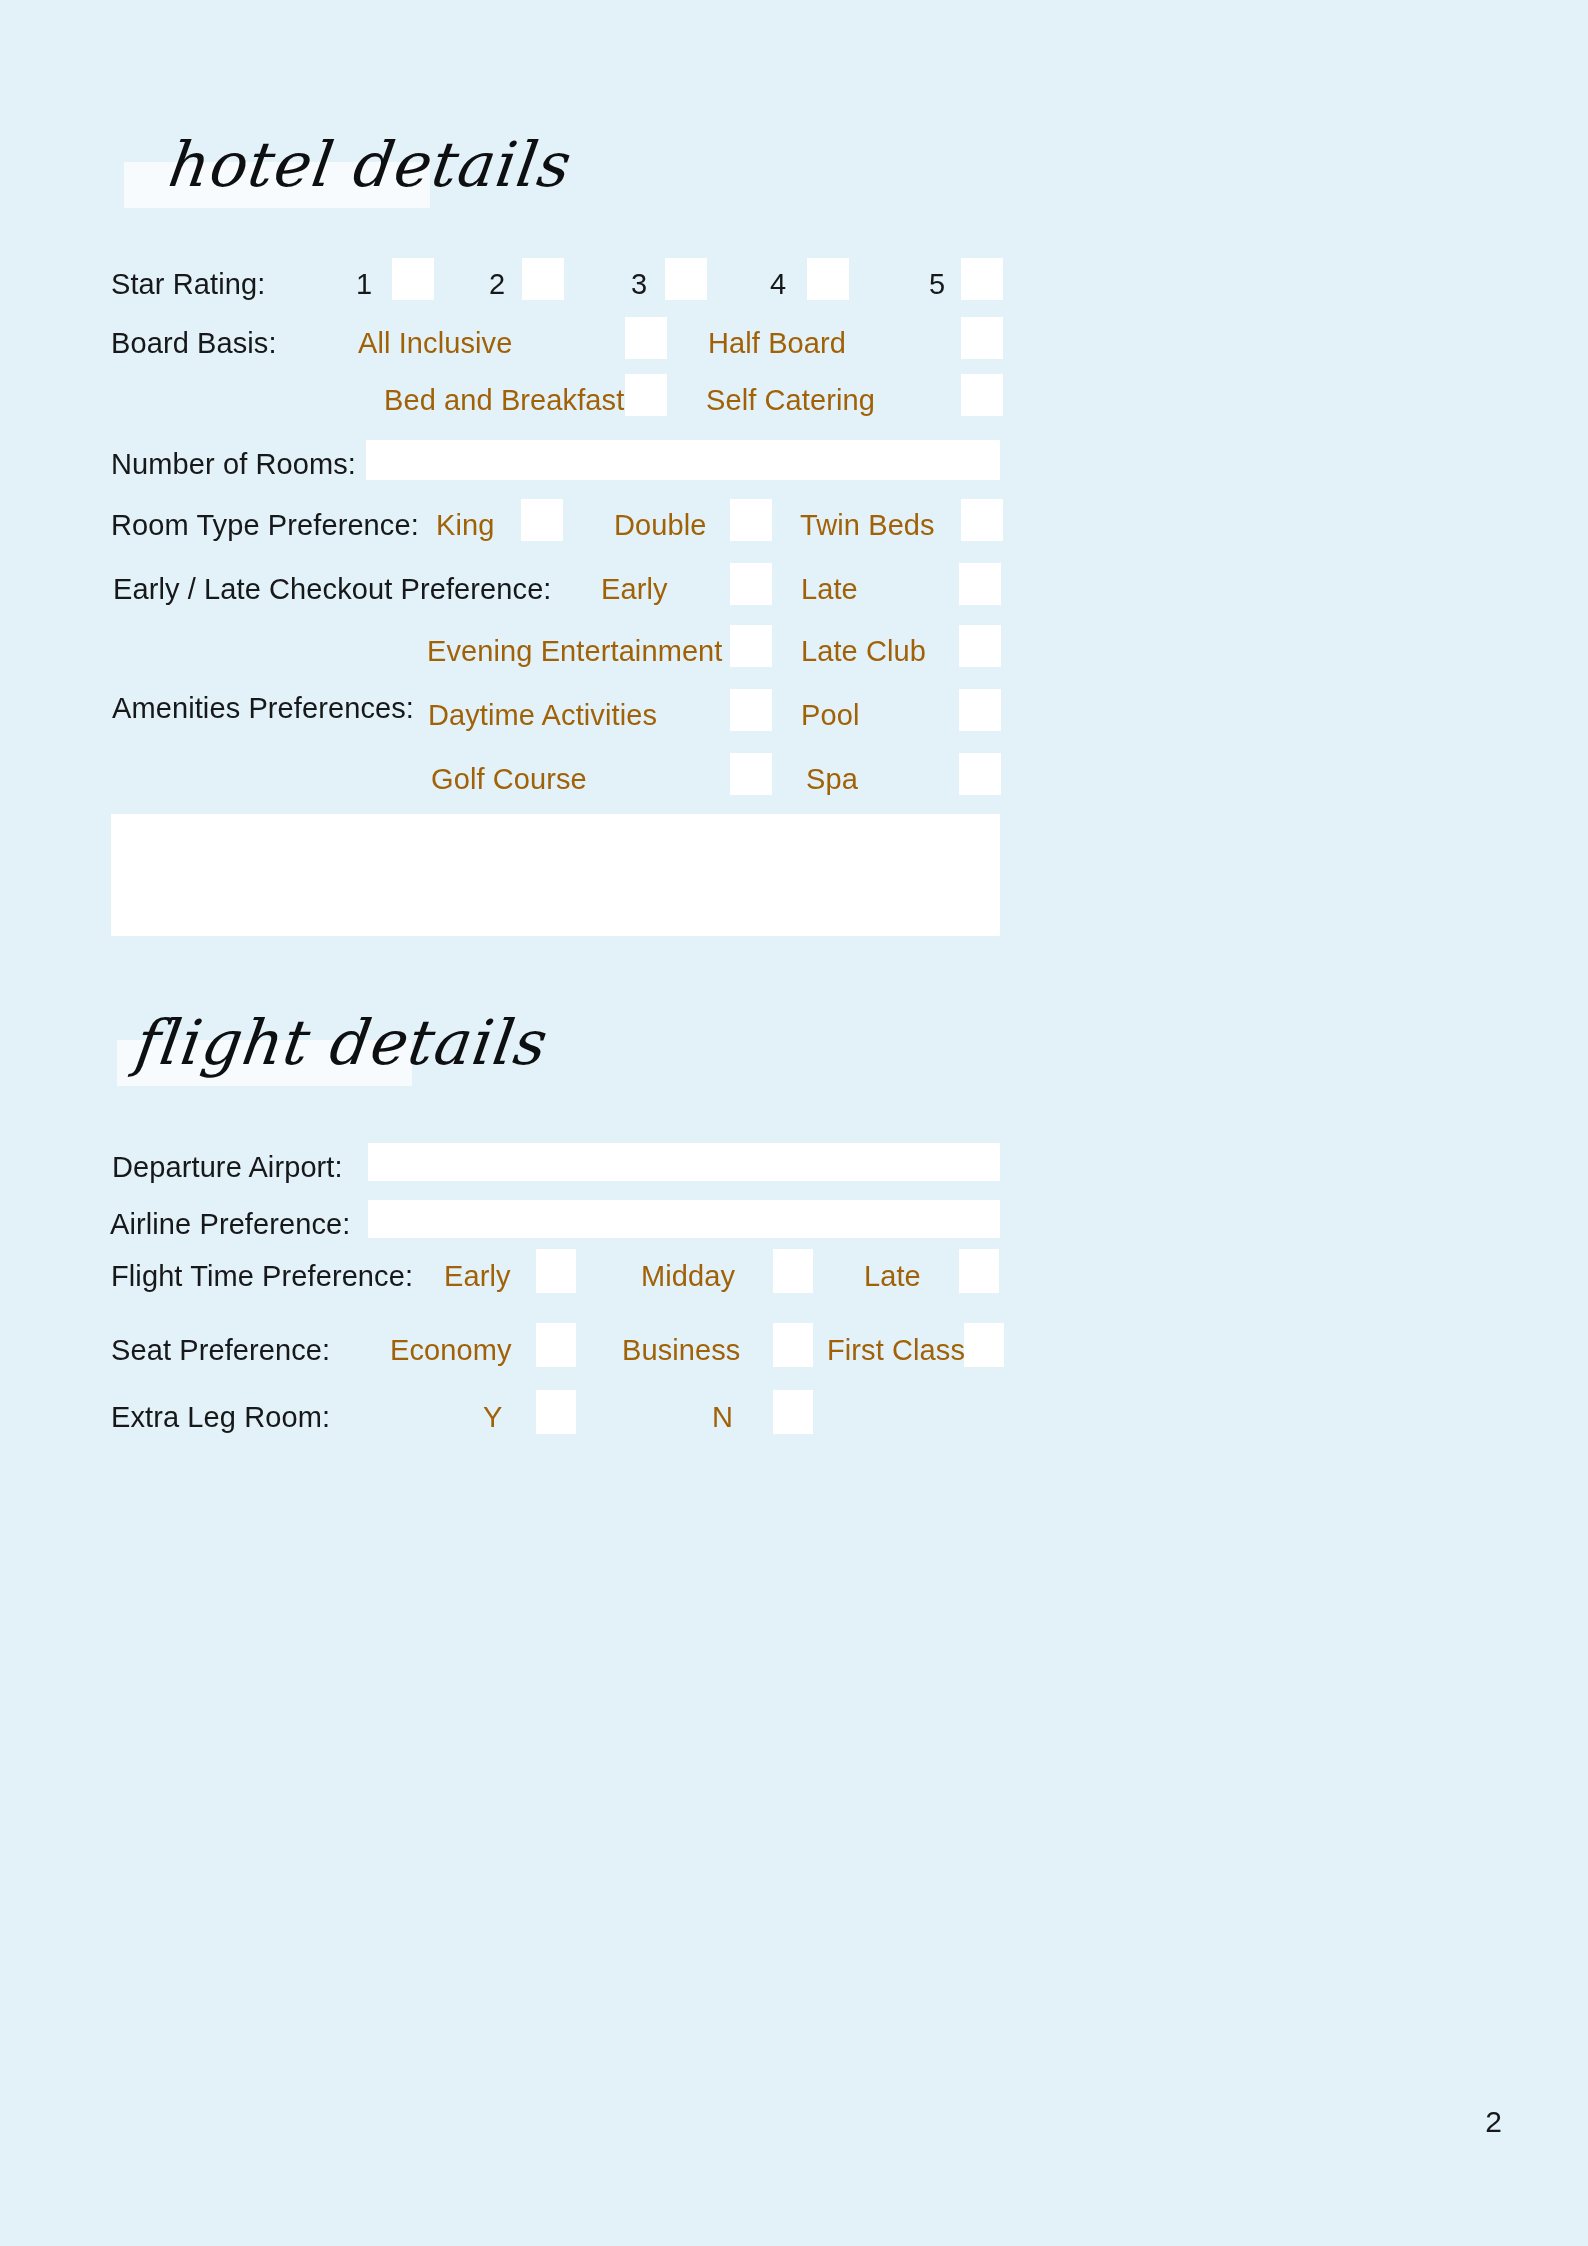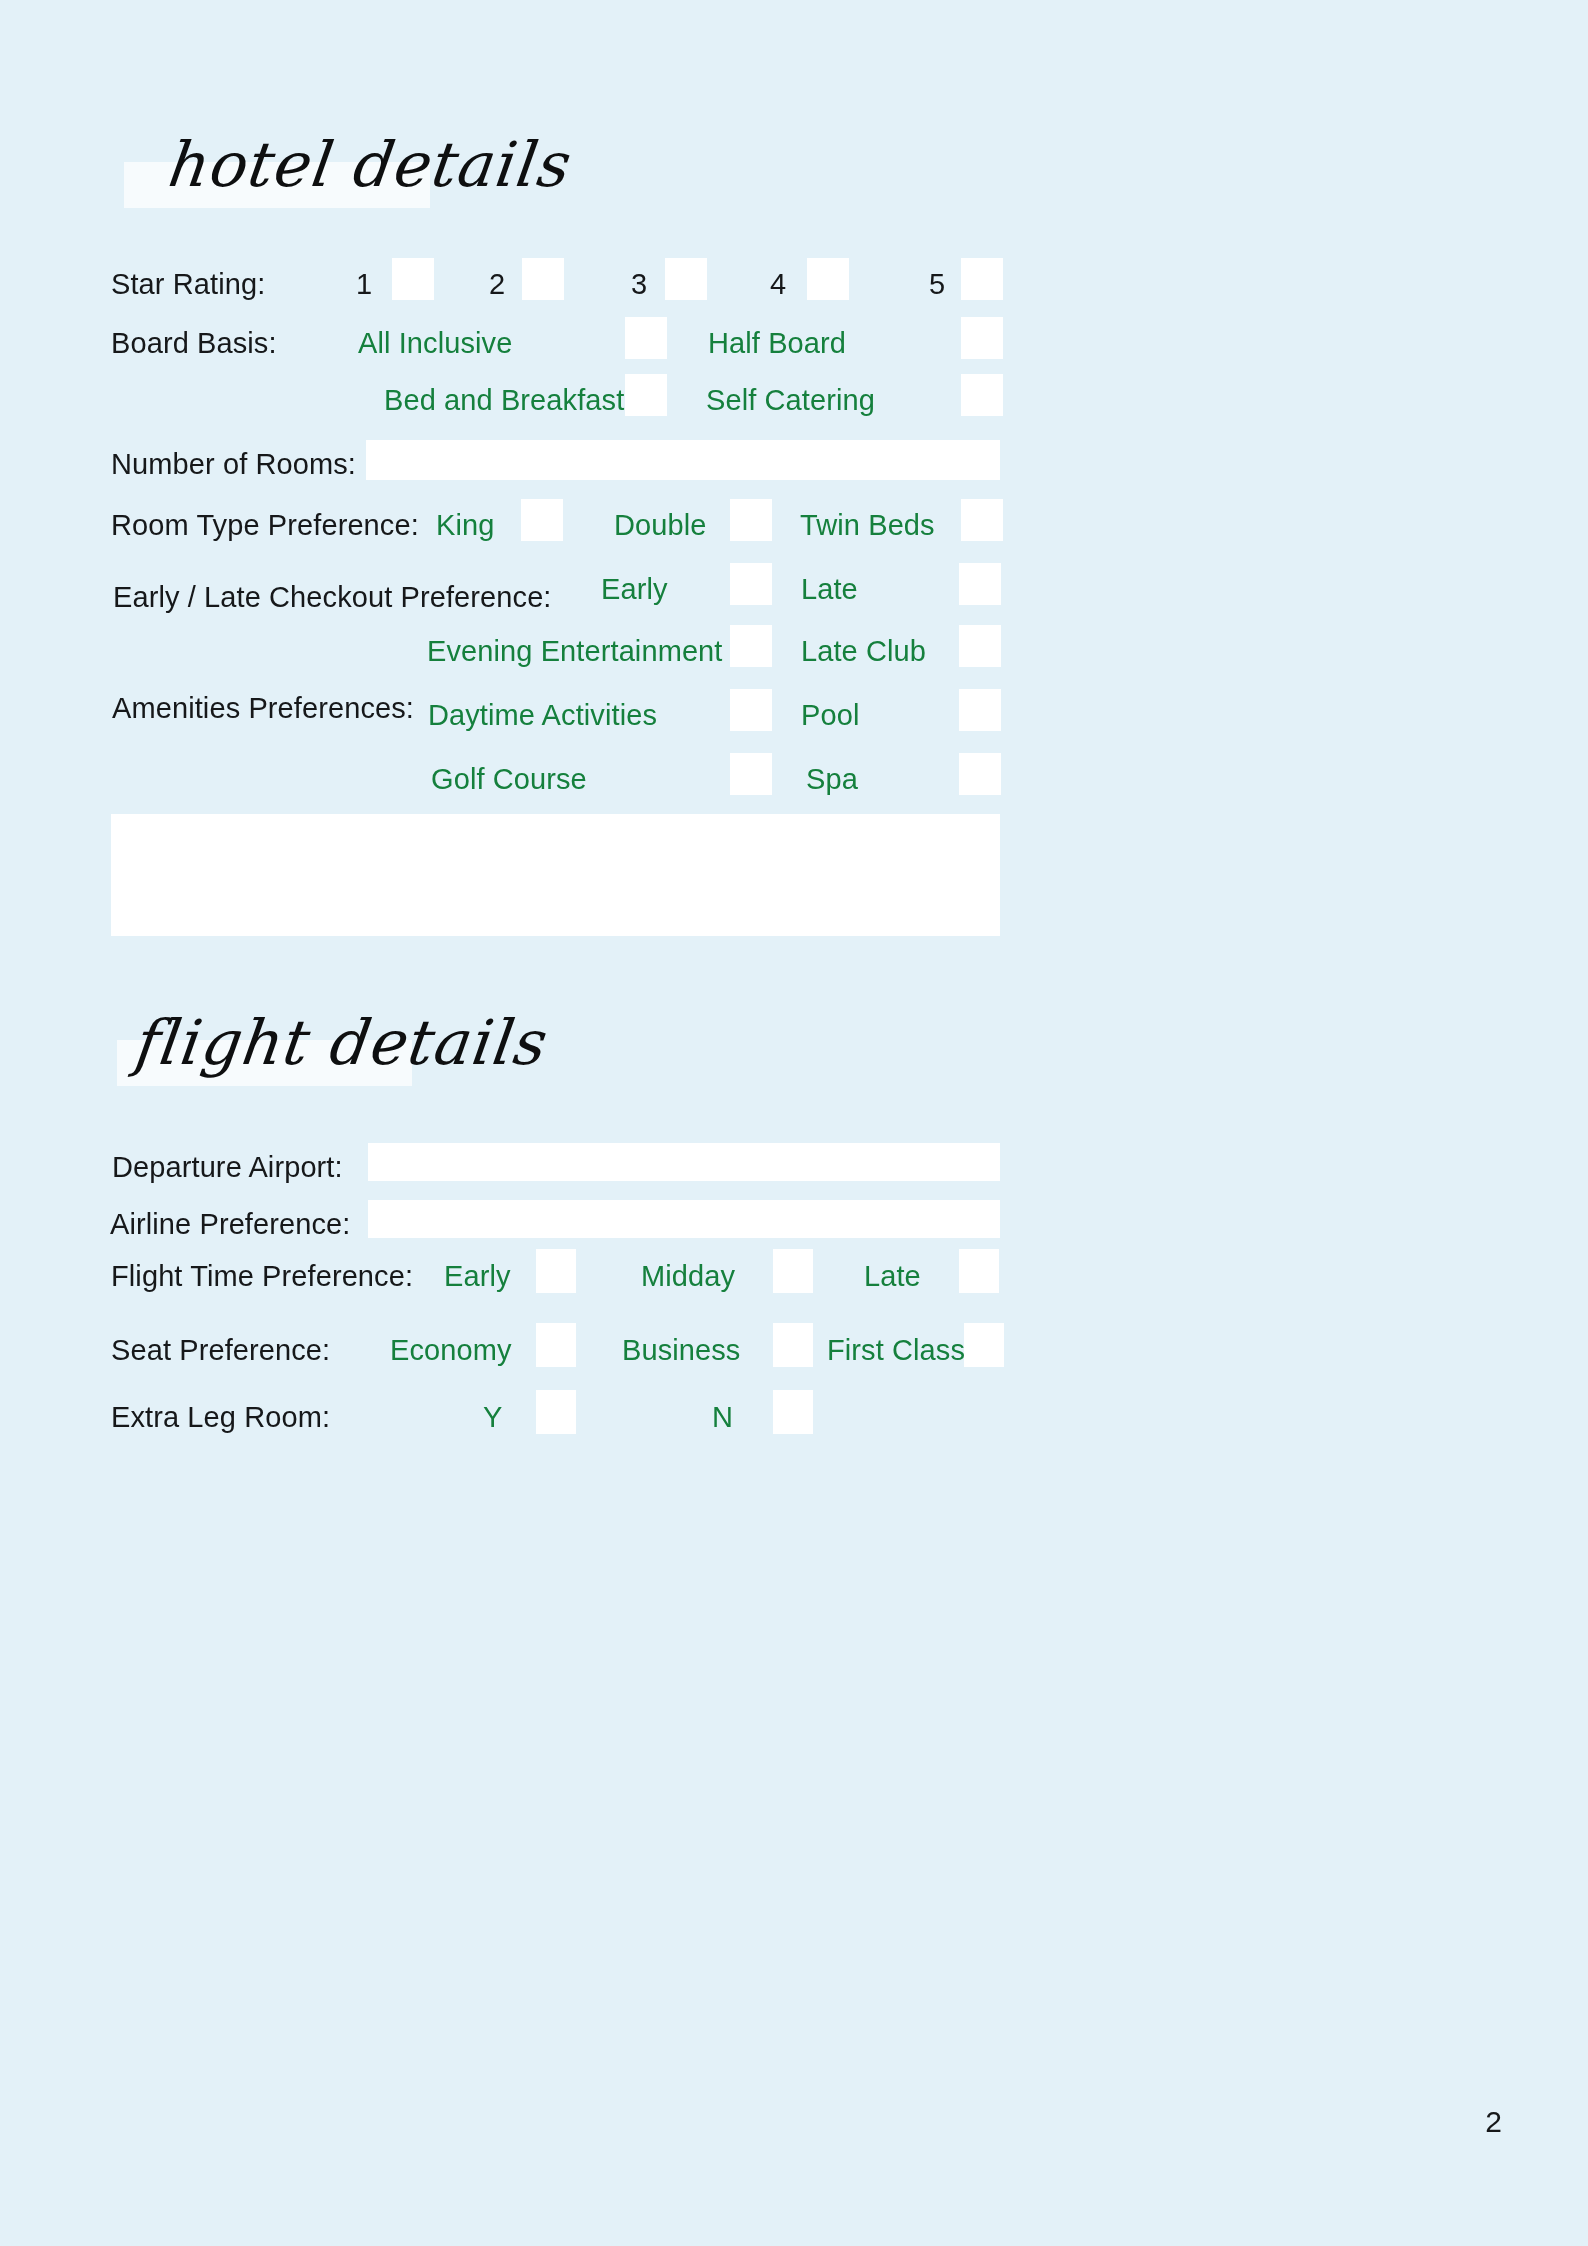--- a/index.html
+++ b/index.html
@@ -59,21 +59,21 @@
   .field-label {
     font-size: 29px;
     font-weight: 500;
     color: #16181a;
     letter-spacing: 0.1px;
     white-space: nowrap;
   }
   .opt-label {
     font-size: 29px;
     font-weight: 400;
-    color: #15803d;
+    color: #a16207;
     letter-spacing: 0.1px;
     white-space: nowrap;
   }
   .num-label {
     font-size: 29px;
     font-weight: 400;
     color: #16181a;
   }
 
   
@@ -160,21 +160,21 @@
   </div>
   <span class="opt-label abs" style="left:436px; top:509px;">King</span>
   <div class="cbox" style="left:521px; top:499px;"></div>
 
   <span class="opt-label abs" style="left:614px; top:509px;">Double</span>
   <div class="cbox" style="left:730px; top:499px;"></div>
 
   <span class="opt-label abs" style="left:800px; top:509px;">Twin Beds</span>
   <div class="cbox" style="left:961px; top:499px;"></div>
 
-  <div class="row" style="left:113px; top:573px;margin-top:8px;">
+  <div class="row" style="left:113px; top:573px;">
     <span class="field-label">Early / Late Checkout Preference:</span>
   </div>
   <span class="opt-label abs" style="left:601px; top:573px;">Early</span>
   <div class="cbox" style="left:730px; top:563px;"></div>
 
   <span class="opt-label abs" style="left:801px; top:573px;">Late</span>
   <div class="cbox" style="left:959px; top:563px;"></div>
 
   <div class="row" style="left:112px; top:652px;margin-top:40px;">
     <span class="field-label">Amenities Preferences:</span>

